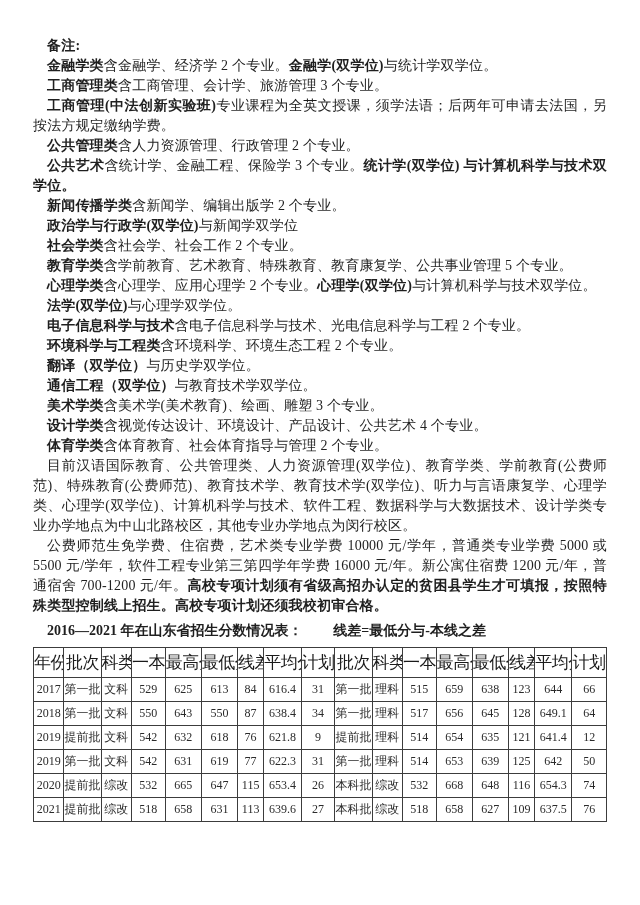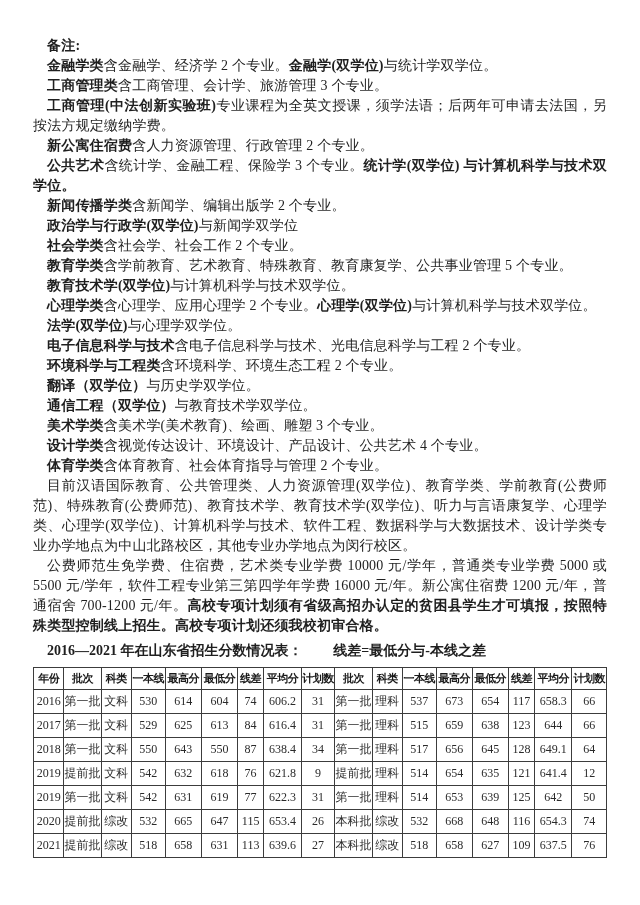--- a/index.html
+++ b/index.html
@@ -49,43 +49,42 @@
   table.scores th, table.scores td {
     border: 1px solid #3c3c3c;
     text-align: center;
     vertical-align: middle;
     padding: 3px 0;
     white-space: nowrap;
     overflow: hidden;
     color: #2a2a2a;
   }
   table.scores th {
-    font-weight: 700;
-    font-size: 11px;
+    font-weight: 400;
+    font-size: 17px;
     letter-spacing: -0.5px;
     color: #1a1a1a;
   }
 </style>
 </head>
 <body>
 
 <div class="page">
   <p class="note notes-heading">备注:</p>
 
   <div id="notes">
       <p class="note"><span class="b">金融学类</span><span>含金融学、经济学 2 个专业。</span><span class="b">金融学(双学位)</span><span>与统计学双学位。</span></p>
       <p class="note"><span class="b">工商管理类</span><span>含工商管理、会计学、旅游管理 3 个专业。</span></p>
       <p class="note"><span class="b">工商管理(中法创新实验班)</span><span>专业课程为全英文授课，须学法语；后两年可申请去法国，另按法方规定缴纳学费。</span></p>
-      <p class="note"><span class="b">新公寓住宿费</span><span>含人力资源管理、行政管理 2 个专业。</span></p>
+      <p class="note"><span class="b">公共管理类</span><span>含人力资源管理、行政管理 2 个专业。</span></p>
       <p class="note"><span class="b">公共艺术</span><span>含统计学、金融工程、保险学 3 个专业。</span><span class="b">统计学(双学位) 与计算机科学与技术双学位。</span></p>
       <p class="note"><span class="b">新闻传播学类</span><span>含新闻学、编辑出版学 2 个专业。</span></p>
       <p class="note"><span class="b">政治学与行政学(双学位)</span><span>与新闻学双学位</span></p>
       <p class="note"><span class="b">社会学类</span><span>含社会学、社会工作 2 个专业。</span></p>
       <p class="note"><span class="b">教育学类</span><span>含学前教育、艺术教育、特殊教育、教育康复学、公共事业管理 5 个专业。</span></p>
-      <p class="note"><span class="b">教育技术学(双学位)</span><span>与计算机科学与技术双学位。</span></p>
       <p class="note"><span class="b">心理学类</span><span>含心理学、应用心理学 2 个专业。</span><span class="b">心理学(双学位)</span><span>与计算机科学与技术双学位。</span></p>
       <p class="note"><span class="b">法学(双学位)</span><span>与心理学双学位。</span></p>
       <p class="note"><span class="b">电子信息科学与技术</span><span>含电子信息科学与技术、光电信息科学与工程 2 个专业。</span></p>
       <p class="note"><span class="b">环境科学与工程类</span><span>含环境科学、环境生态工程 2 个专业。</span></p>
       <p class="note"><span class="b">翻译（双学位）</span><span>与历史学双学位。</span></p>
       <p class="note"><span class="b">通信工程（双学位）</span><span>与教育技术学双学位。</span></p>
       <p class="note"><span class="b">美术学类</span><span>含美术学(美术教育)、绘画、雕塑 3 个专业。</span></p>
       <p class="note"><span class="b">设计学类</span><span>含视觉传达设计、环境设计、产品设计、公共艺术 4 个专业。</span></p>
       <p class="note"><span class="b">体育学类</span><span>含体育教育、社会体育指导与管理 2 个专业。</span></p>
       <p class="note"><span>目前汉语国际教育、公共管理类、人力资源管理(双学位)、教育学类、学前教育(公费师范)、特殊教育(公费师范)、教育技术学、教育技术学(双学位)、听力与言语康复学、心理学类、心理学(双学位)、计算机科学与技术、软件工程、数据科学与大数据技术、设计学类专业办学地点为中山北路校区，其他专业办学地点为闵行校区。</span></p>
@@ -132,39 +131,20 @@
           <th>一本线</th>
           <th>最高分</th>
           <th>最低分</th>
           <th>线差</th>
           <th>平均分</th>
           <th>计划数</th>
         </tr>
     </thead>
     <tbody id="tbody">
         <tr>
-          <td>2016</td>
-          <td>第一批</td>
-          <td>文科</td>
-          <td>530</td>
-          <td>614</td>
-          <td>604</td>
-          <td>74</td>
-          <td>606.2</td>
-          <td>31</td>
-          <td>第一批</td>
-          <td>理科</td>
-          <td>537</td>
-          <td>673</td>
-          <td>654</td>
-          <td>117</td>
-          <td>658.3</td>
-          <td>66</td>
-        </tr>
-        <tr>
           <td>2017</td>
           <td>第一批</td>
           <td>文科</td>
           <td>529</td>
           <td>625</td>
           <td>613</td>
           <td>84</td>
           <td>616.4</td>
           <td>31</td>
           <td>第一批</td>

